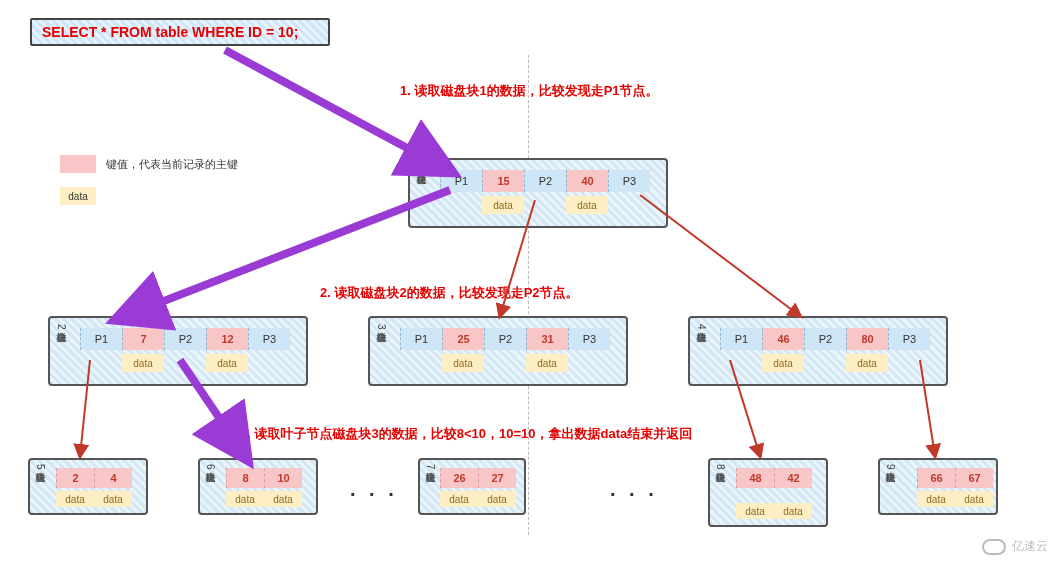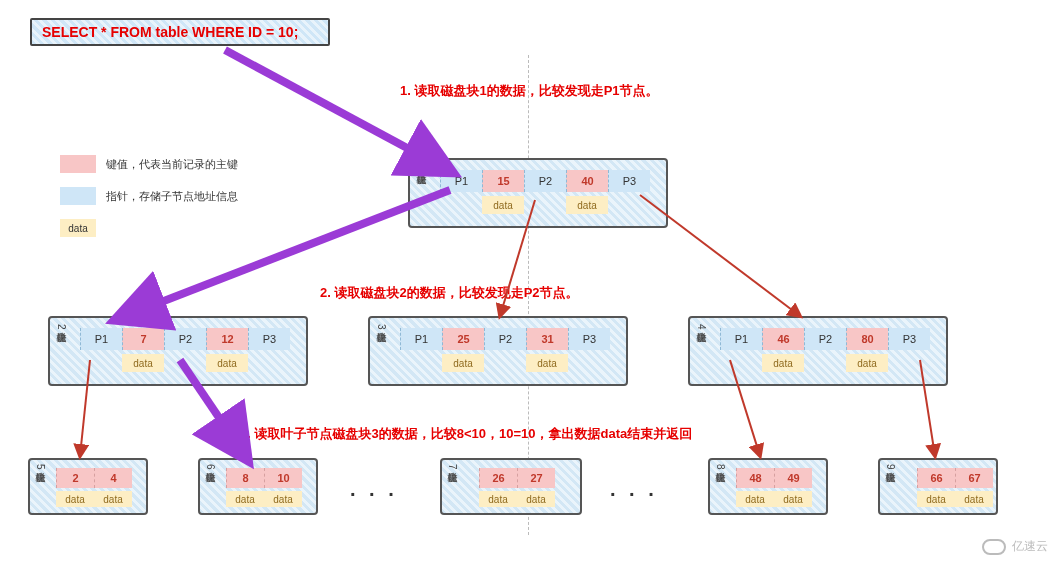--- a/index.html
+++ b/index.html
@@ -124,24 +124,20 @@
 <div class="sql-box">
   <span>SELECT *  FROM table WHERE ID = 10;</span>
 </div>
 
 <div class="legend">
   <div class="legend-row">
     <div class="swatch pink"></div>
     <span>键值，代表当前记录的主键</span>
   </div>
   <div class="legend-row">
-    <div class="swatch blue"></div>
-    <span>指针，存储子节点地址信息</span>
-  </div>
-  <div class="legend-row">
     <div class="swatch yellow">
         <span>data</span>
       </div>
   </div>
 </div>
 
 <div class="dashline"></div>
 
 <div class="ann" style="left:400px; top:82px;">1. 读取磁盘块1的数据，比较发现走P1节点。</div>
 <div class="ann" style="left:320px; top:284px;">2. 读取磁盘块2的数据，比较发现走P2节点。</div>
@@ -236,37 +232,37 @@
   <div class="leafrow">
       <div class="leafcell">8</div>
       <div class="leafcell">10</div>
     </div>
   <div class="leafdata">
       <div class="leafdatacell">data</div>
       <div class="leafdatacell">data</div>
     </div>
 </div>
 
-<div class="leaf" style="left:440px; top:458px; width:142px;">
+<div class="leaf" style="left:418px; top:458px; width:108px;">
   <div class="block-label">磁盘块7</div>
   <div class="leafrow">
       <div class="leafcell">26</div>
       <div class="leafcell">27</div>
     </div>
   <div class="leafdata">
       <div class="leafdatacell">data</div>
       <div class="leafdatacell">data</div>
     </div>
 </div>
 
-<div class="leaf" style="left:708px; top:458px; width:120px;">
+<div class="leaf" style="left:708px; top:458px; width:120px;gap:12px;">
   <div class="block-label">磁盘块8</div>
   <div class="leafrow">
       <div class="leafcell">48</div>
-      <div class="leafcell">49</div>
+      <div class="leafcell">42</div>
     </div>
   <div class="leafdata">
       <div class="leafdatacell">data</div>
       <div class="leafdatacell">data</div>
     </div>
 </div>
 
 <div class="leaf" style="left:878px; top:458px; width:120px;padding-left:28px;">
   <div class="block-label">磁盘块9</div>
   <div class="leafrow">

